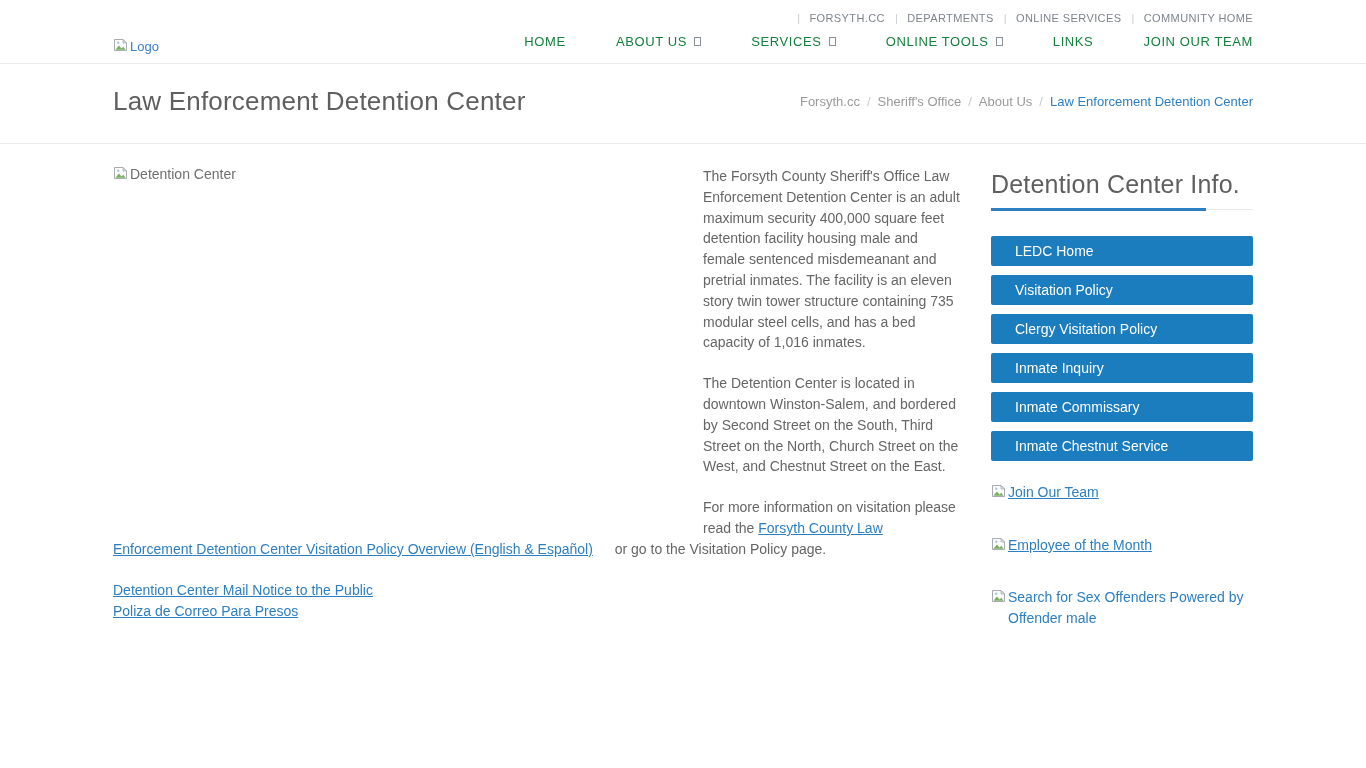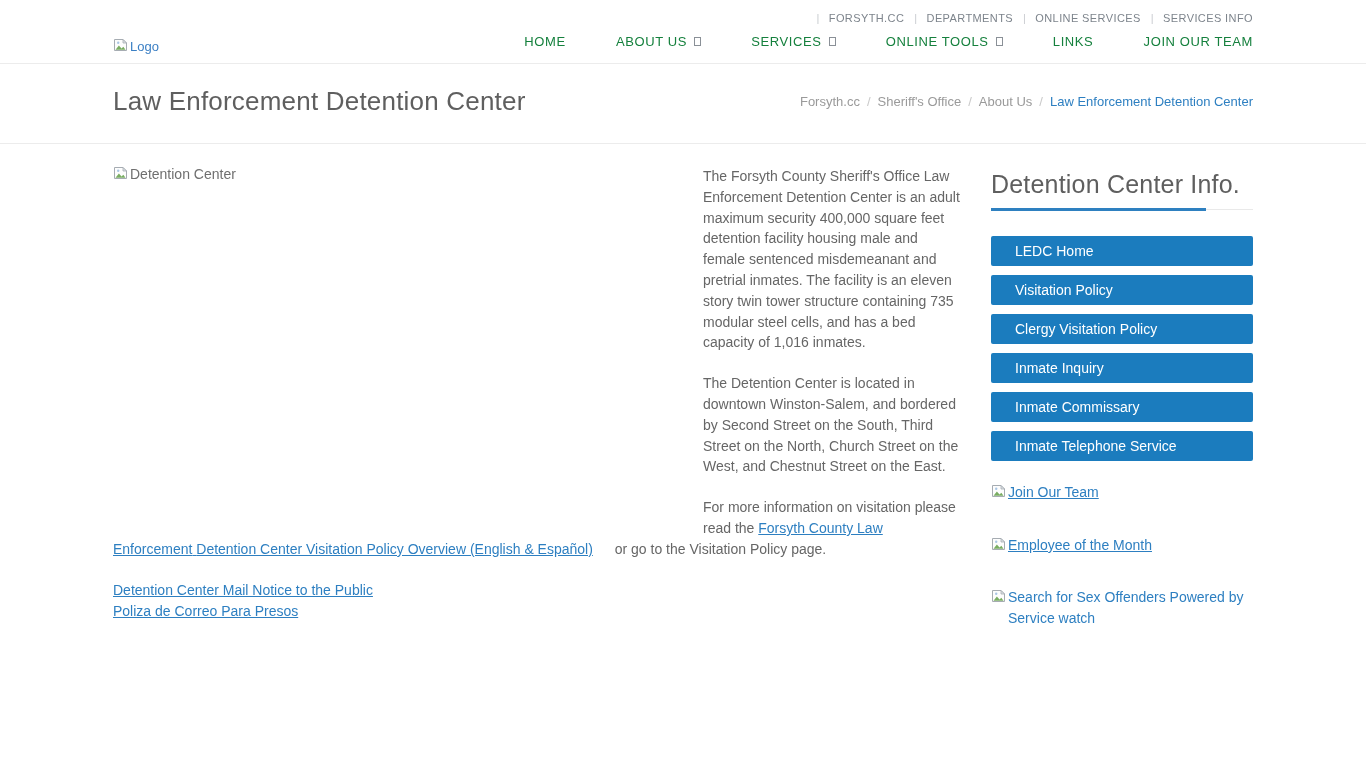--- a/index.html
+++ b/index.html
@@ -104,21 +104,21 @@
     <a class="logo-link" href="#">
       <span>
         <svg width="16" height="16" viewBox="0 0 16 16">
             <use href="#broken-ico"></use>
           </svg>
       </span>
       <span>Logo</span>
     </a>
     <div class="nav-stack">
       <nav class="utility-nav">
-        <span class="utility-sep">|</span><a href="#">FORSYTH.CC</a><span class="utility-sep">|</span><a href="#">DEPARTMENTS</a><span class="utility-sep">|</span><a href="#">ONLINE SERVICES</a><span class="utility-sep">|</span><a href="#">SERVICES INFO</a>
+        <span class="utility-sep">|</span><a href="#">FORSYTH.CC</a><span class="utility-sep">|</span><a href="#">DEPARTMENTS</a><span class="utility-sep">|</span><a href="#">ONLINE SERVICES</a><span class="utility-sep">|</span><a href="#">COMMUNITY HOME</a>
       </nav>
       <nav class="main-nav">
         <a href="#">
             <span>HOME</span>
           </a>
         <a href="#">
             <span>ABOUT US</span>
             <span class="glyph-box"></span>
           </a>
         <a href="#">
@@ -178,21 +178,21 @@
 
     <aside class="side-col">
       <h2 class="sidebar-heading">Detention Center Info.</h2>
 
       <div class="side-buttons">
         <a href="#" class="side-btn">LEDC Home</a>
         <a href="#" class="side-btn">Visitation Policy</a>
         <a href="#" class="side-btn">Clergy Visitation Policy</a>
         <a href="#" class="side-btn">Inmate Inquiry</a>
         <a href="#" class="side-btn">Inmate Commissary</a>
-        <a href="#" class="side-btn">Inmate Telephone Service</a>
+        <a href="#" class="side-btn">Inmate Chestnut Service</a>
       </div>
 
       <a href="#" class="img-link mt-join">
         <span><svg width="16" height="16" viewBox="0 0 16 16">
               <use href="#broken-ico"></use>
             </svg></span>
         <span>Join Our Team</span>
       </a>
 
       <a href="#" class="img-link mt-emp">
@@ -200,18 +200,18 @@
               <use href="#broken-ico"></use>
             </svg></span>
         <span>Employee of the Month</span>
       </a>
 
 
       <a href="#" class="img-link no-underline mt-search">
         <span><svg width="16" height="16" viewBox="0 0 16 16">
               <use href="#broken-ico"></use>
             </svg></span>
-        <span>Search for Sex Offenders Powered by Service watch</span>
+        <span>Search for Sex Offenders Powered by Offender male</span>
       </a>
     </aside>
 
   </div>
 </main>
 
 </body></html>

